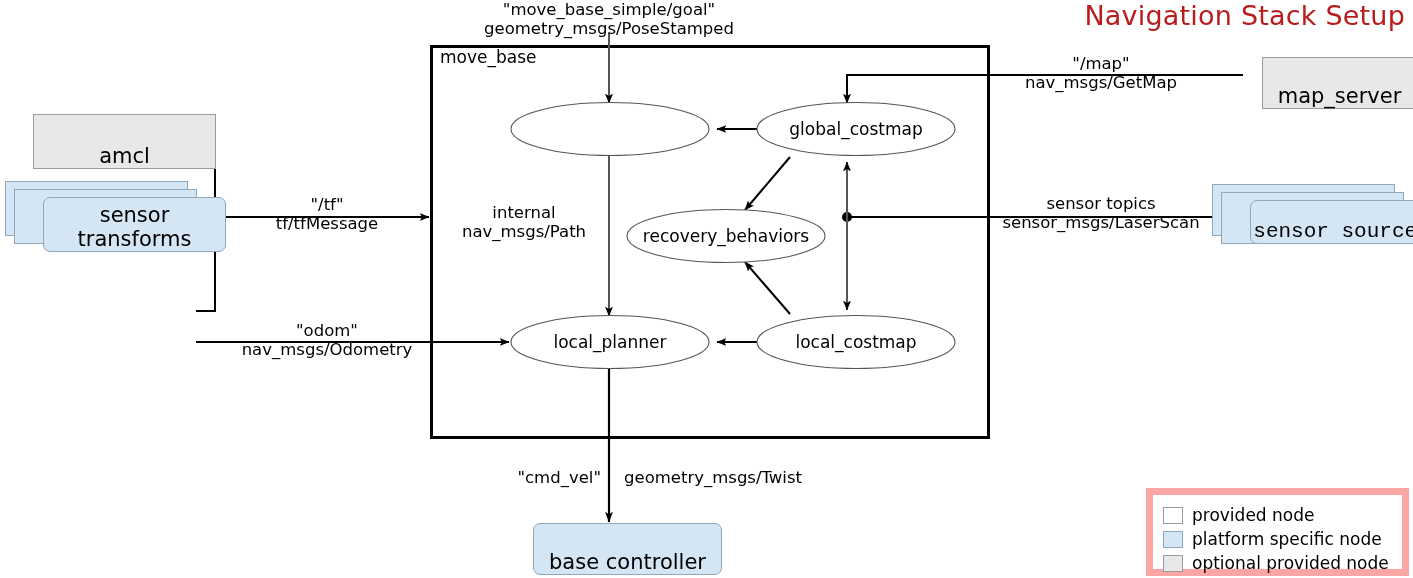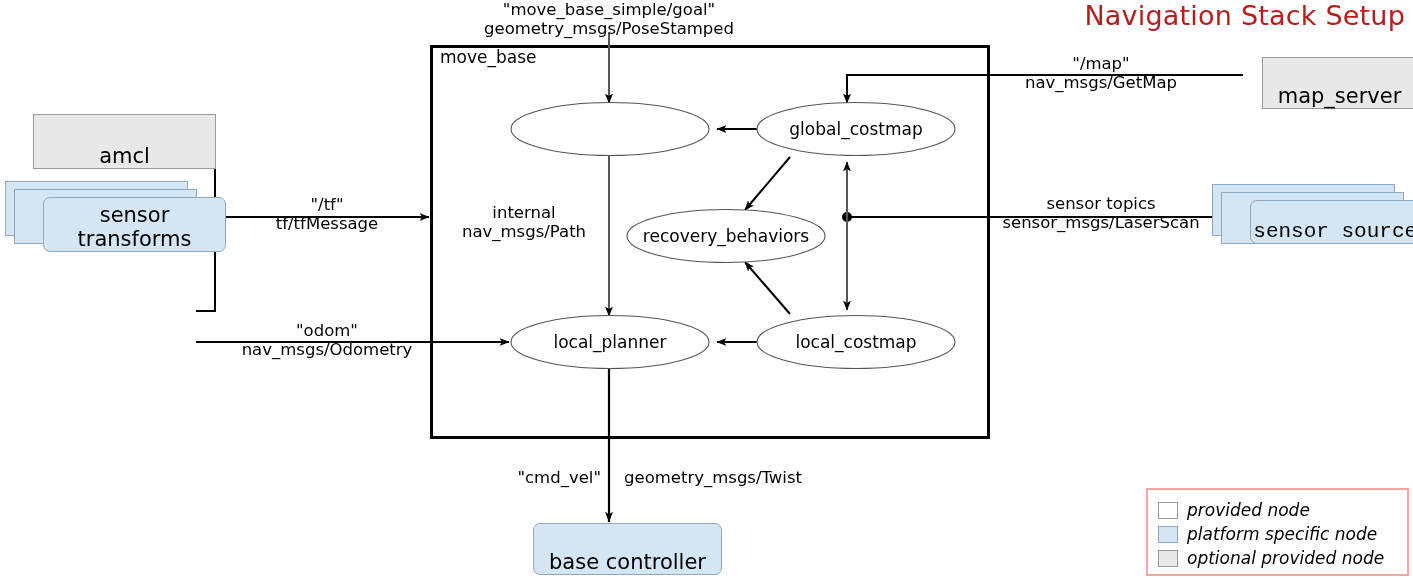--- a/index.html
+++ b/index.html
@@ -39,23 +39,22 @@
   .ell-text{
     position:absolute;font-size:17px;color:#000;
     display:flex;align-items:center;justify-content:center;
     white-space:nowrap;pointer-events:none;
   }
 
   .mbtitle{position:absolute;font-size:17px;color:#000;}
 
   .legend{
     position:absolute;box-sizing:border-box;
-    border:2px solid #fca5a5;background:#fff;
+    border:7px solid #fca5a5;background:#fff;
     padding:8px 8px 8px 10px;
-    font-style:italic;
   }
   .legend-row{display:flex;align-items:center;height:24px;}
   .legend-swatch{
     width:20px;height:17px;box-sizing:border-box;
     border:1px solid #9a9a9a;margin-right:9px;flex:0 0 auto;
   }
   .legend-label{font-size:17px;color:#000;white-space:nowrap;}
 </style>
 </head>
 <body>

